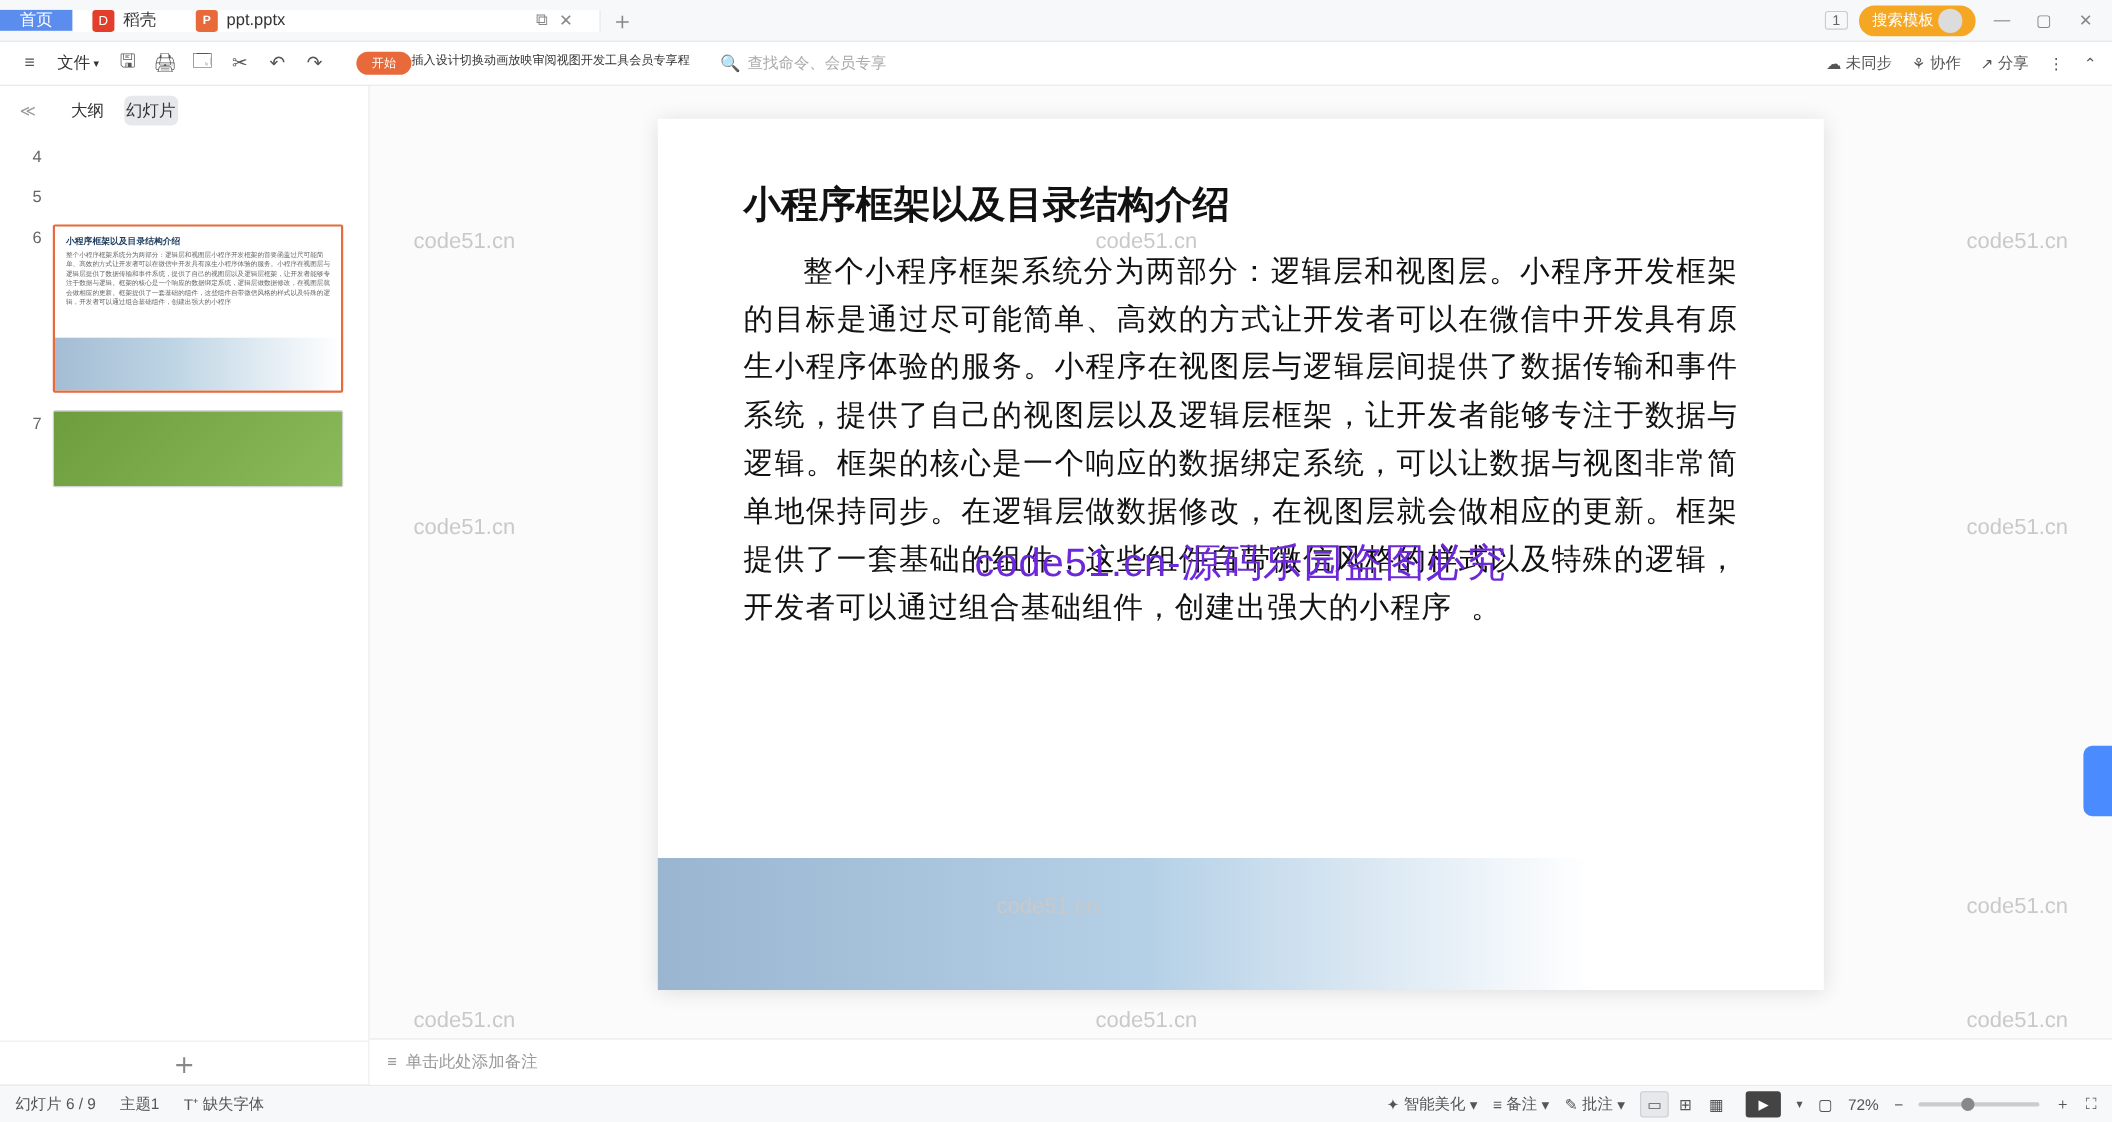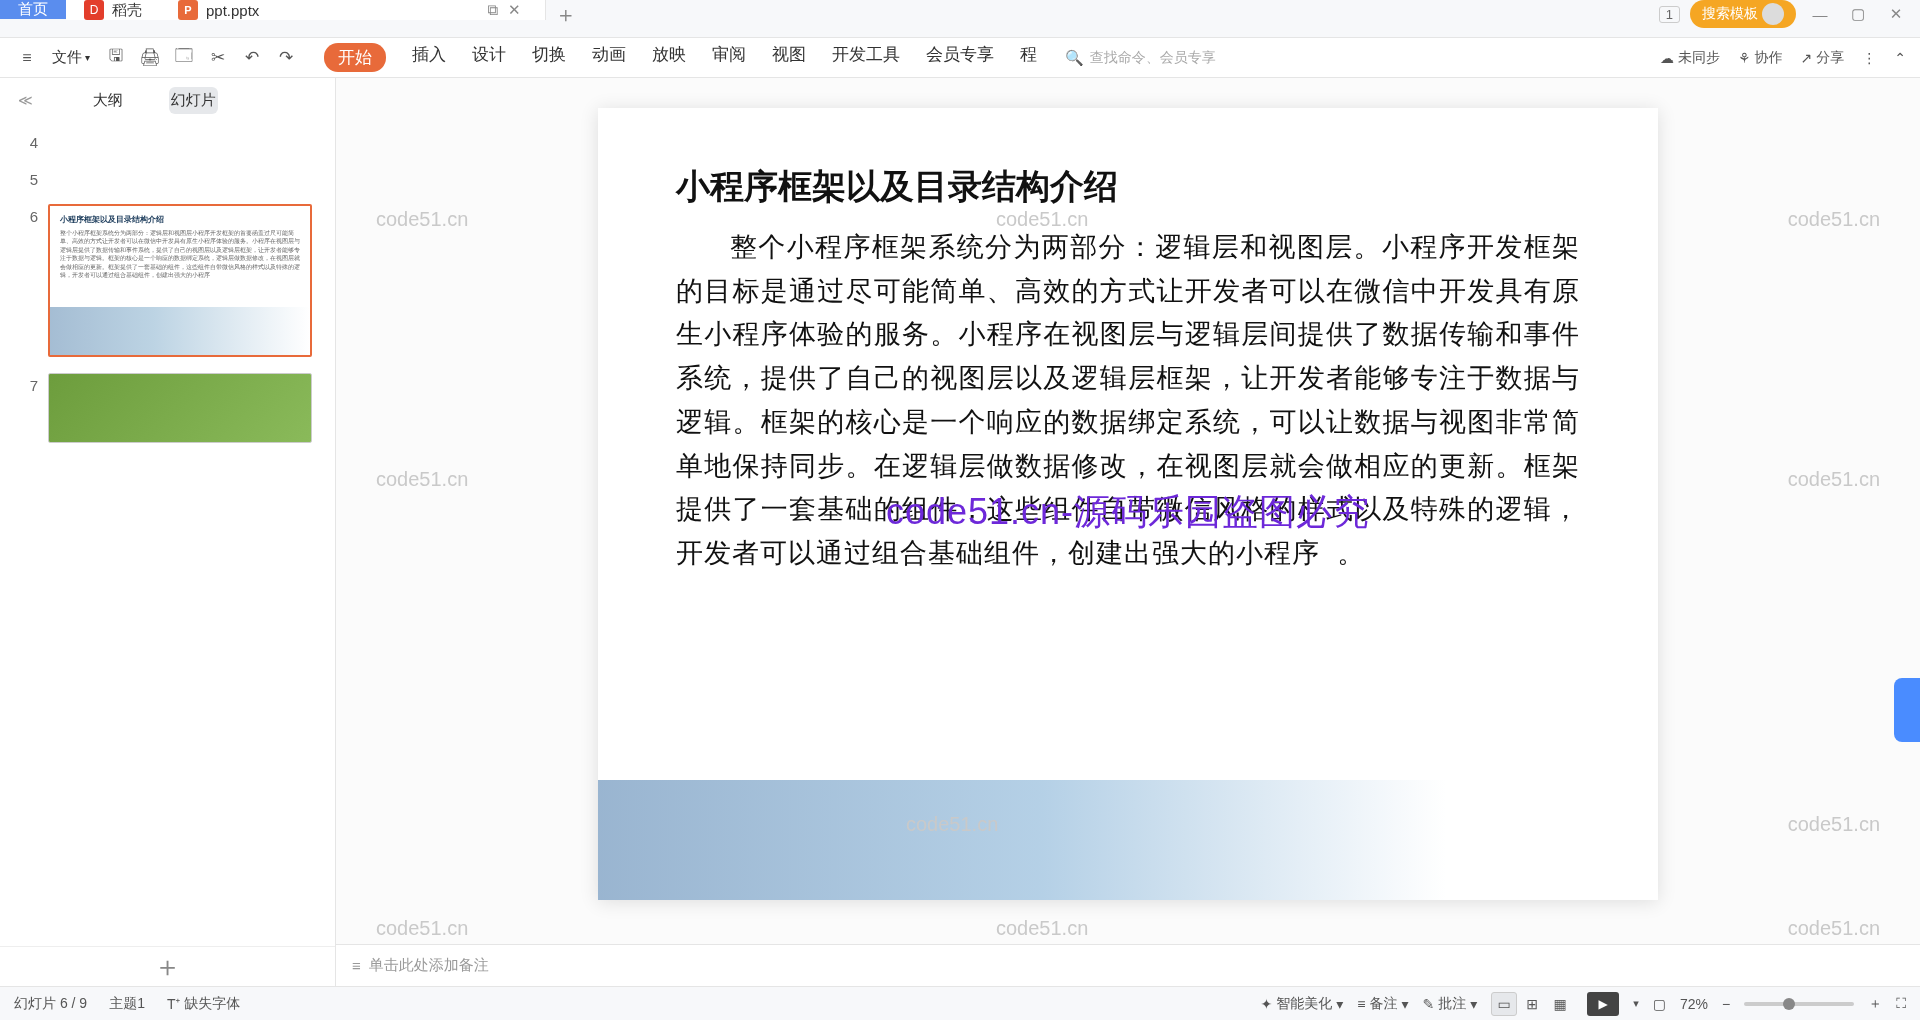--- a/index.html
+++ b/index.html
@@ -1,19 +1,19 @@
 <!DOCTYPE html>
 <html><head>
 <meta charset="utf-8">
 <style>
 * { margin:0; padding:0; box-sizing:border-box; font-family:"Microsoft YaHei","PingFang SC",sans-serif; }
 body { background:#fff; width:1920px; height:1020px; overflow:hidden; position:relative; }
 
 
-.titlebar { height:38px; display:flex; align-items:flex-start; background:#f7f8fa; border-bottom:1px solid #e5e5e5; }
+.titlebar { height:38px; display:flex; align-items:center; background:#f7f8fa; border-bottom:1px solid #e5e5e5; }
 .tab { display:flex; align-items:center; padding:0 18px; font-size:15px; gap:8px; position:relative; }
 .tab.home { background:#5a8dee; color:#fff; font-weight:500; }
 .tab.dk { background:#fff; color:#333; }
 .dk-ico { width:20px; height:20px; background:#e33e2b; border-radius:3px; display:flex; align-items:center; justify-content:center; color:#fff; font-size:12px; }
 .tab.file { background:#fff; color:#333; border-right:1px solid #e5e5e5; }
 .pp-ico { width:20px; height:20px; background:#e86a3a; border-radius:3px; display:flex; align-items:center; justify-content:center; color:#fff; font-size:11px; font-weight:bold; }
 .tab-ext { display:flex; align-items:center; gap:10px; margin-left:auto; margin-right:6px; color:#888; }
 .tab-close { cursor:pointer; }
 .tab-plus { width:40px; display:flex; align-items:center; justify-content:center; font-size:22px; color:#888; cursor:pointer; }
 .title-right { margin-left:auto; display:flex; align-items:center; gap:10px; padding:0 10px; }
@@ -21,36 +21,36 @@
 .avatar { width:22px; height:22px; border-radius:50%; background:#dcdcdc; }
 .win-btn { width:28px; height:28px; display:flex; align-items:center; justify-content:center; color:#888; font-size:15px; cursor:pointer; }
 .one-box { border:1px solid #ccc; padding:0 6px; font-size:13px; color:#666; border-radius:3px; }
 
 
 .menubar { height:40px; display:flex; align-items:center; border-bottom:1px solid #e5e5e5; padding:0 14px; gap:6px; }
 .menu-ico { width:26px; height:26px; display:flex; align-items:center; justify-content:center; color:#555; cursor:pointer; }
 .file-menu { font-size:15px; color:#333; padding:0 6px; cursor:pointer; display:flex; align-items:center; gap:3px; }
 .qa-icons { display:flex; gap:6px; }
 .qa { width:28px; height:28px; display:flex; align-items:center; justify-content:center; color:#555; cursor:pointer; font-size:17px; }
-.menu-tabs { display:flex; gap:26px; margin-left:18px; font-size:17px; color:#333; }
+.menu-tabs { display:flex; margin-left:18px; font-size:11px; color:#333; }
 .menu-tab { cursor:pointer; }
 .menu-tab.active { background:#e86a3a; color:#fff; padding:3px 14px; border-radius:14px; }
 .search-area { margin-left:22px; display:flex; align-items:center; gap:6px; color:#aaa; font-size:14px; }
 .search-ico { font-size:15px; }
 .menu-right { margin-left:auto; display:flex; align-items:center; gap:18px; color:#555; font-size:14px; }
 .mr-item { display:flex; align-items:center; gap:4px; cursor:pointer; }
 
 
 .body { display:flex; height:calc(1020px - 38px - 40px - 34px); }
 
 
 .sidebar { width:336px; display:flex; flex-direction:column; border-right:1px solid #e5e5e5; }
 .side-tabs { height:44px; display:flex; align-items:center; gap:18px; padding:0 18px; font-size:15px; }
 .collapse { color:#999; margin-right:14px; cursor:pointer; font-size:14px; }
-.side-tab { cursor:pointer; color:#333;margin-left:28px; }
+.side-tab { cursor:pointer; color:#333; }
 .side-tab.active { background:#e6e8eb; padding:4px 2px; border-radius:6px; }
 .thumbs { flex:1; overflow:auto; padding:8px 14px 8px 24px; }
 .thumb-row { display:flex; align-items:flex-start; gap:10px; margin-bottom:16px; }
 .thumb-num { width:14px; text-align:right; color:#666; font-size:15px; padding-top:4px; }
 .thumb { width:264px; height:153px; background:#fff; border:1px solid #ccc; border-radius:2px; position:relative; overflow:hidden; cursor:pointer; }
 .thumb.selected { border:2px solid #e86a3a; }
 .thumb-title { font-size:10px; font-weight:bold; color:#1a3a5a; padding:8px 10px 4px; }
 .thumb-body { font-size:7px; color:#666; padding:0 10px; line-height:1.4; }
 .thumb-img { width:100%; height:48px; background:linear-gradient(90deg,#4a7ba8 0%,#7aa8c8 40%,#fff 100%); position:absolute; bottom:0; opacity:.5; }
 .thumb7-img { width:100%; height:100px; background:linear-gradient(135deg,#6a9a3a,#8aba5a); position:absolute; bottom:0; }

